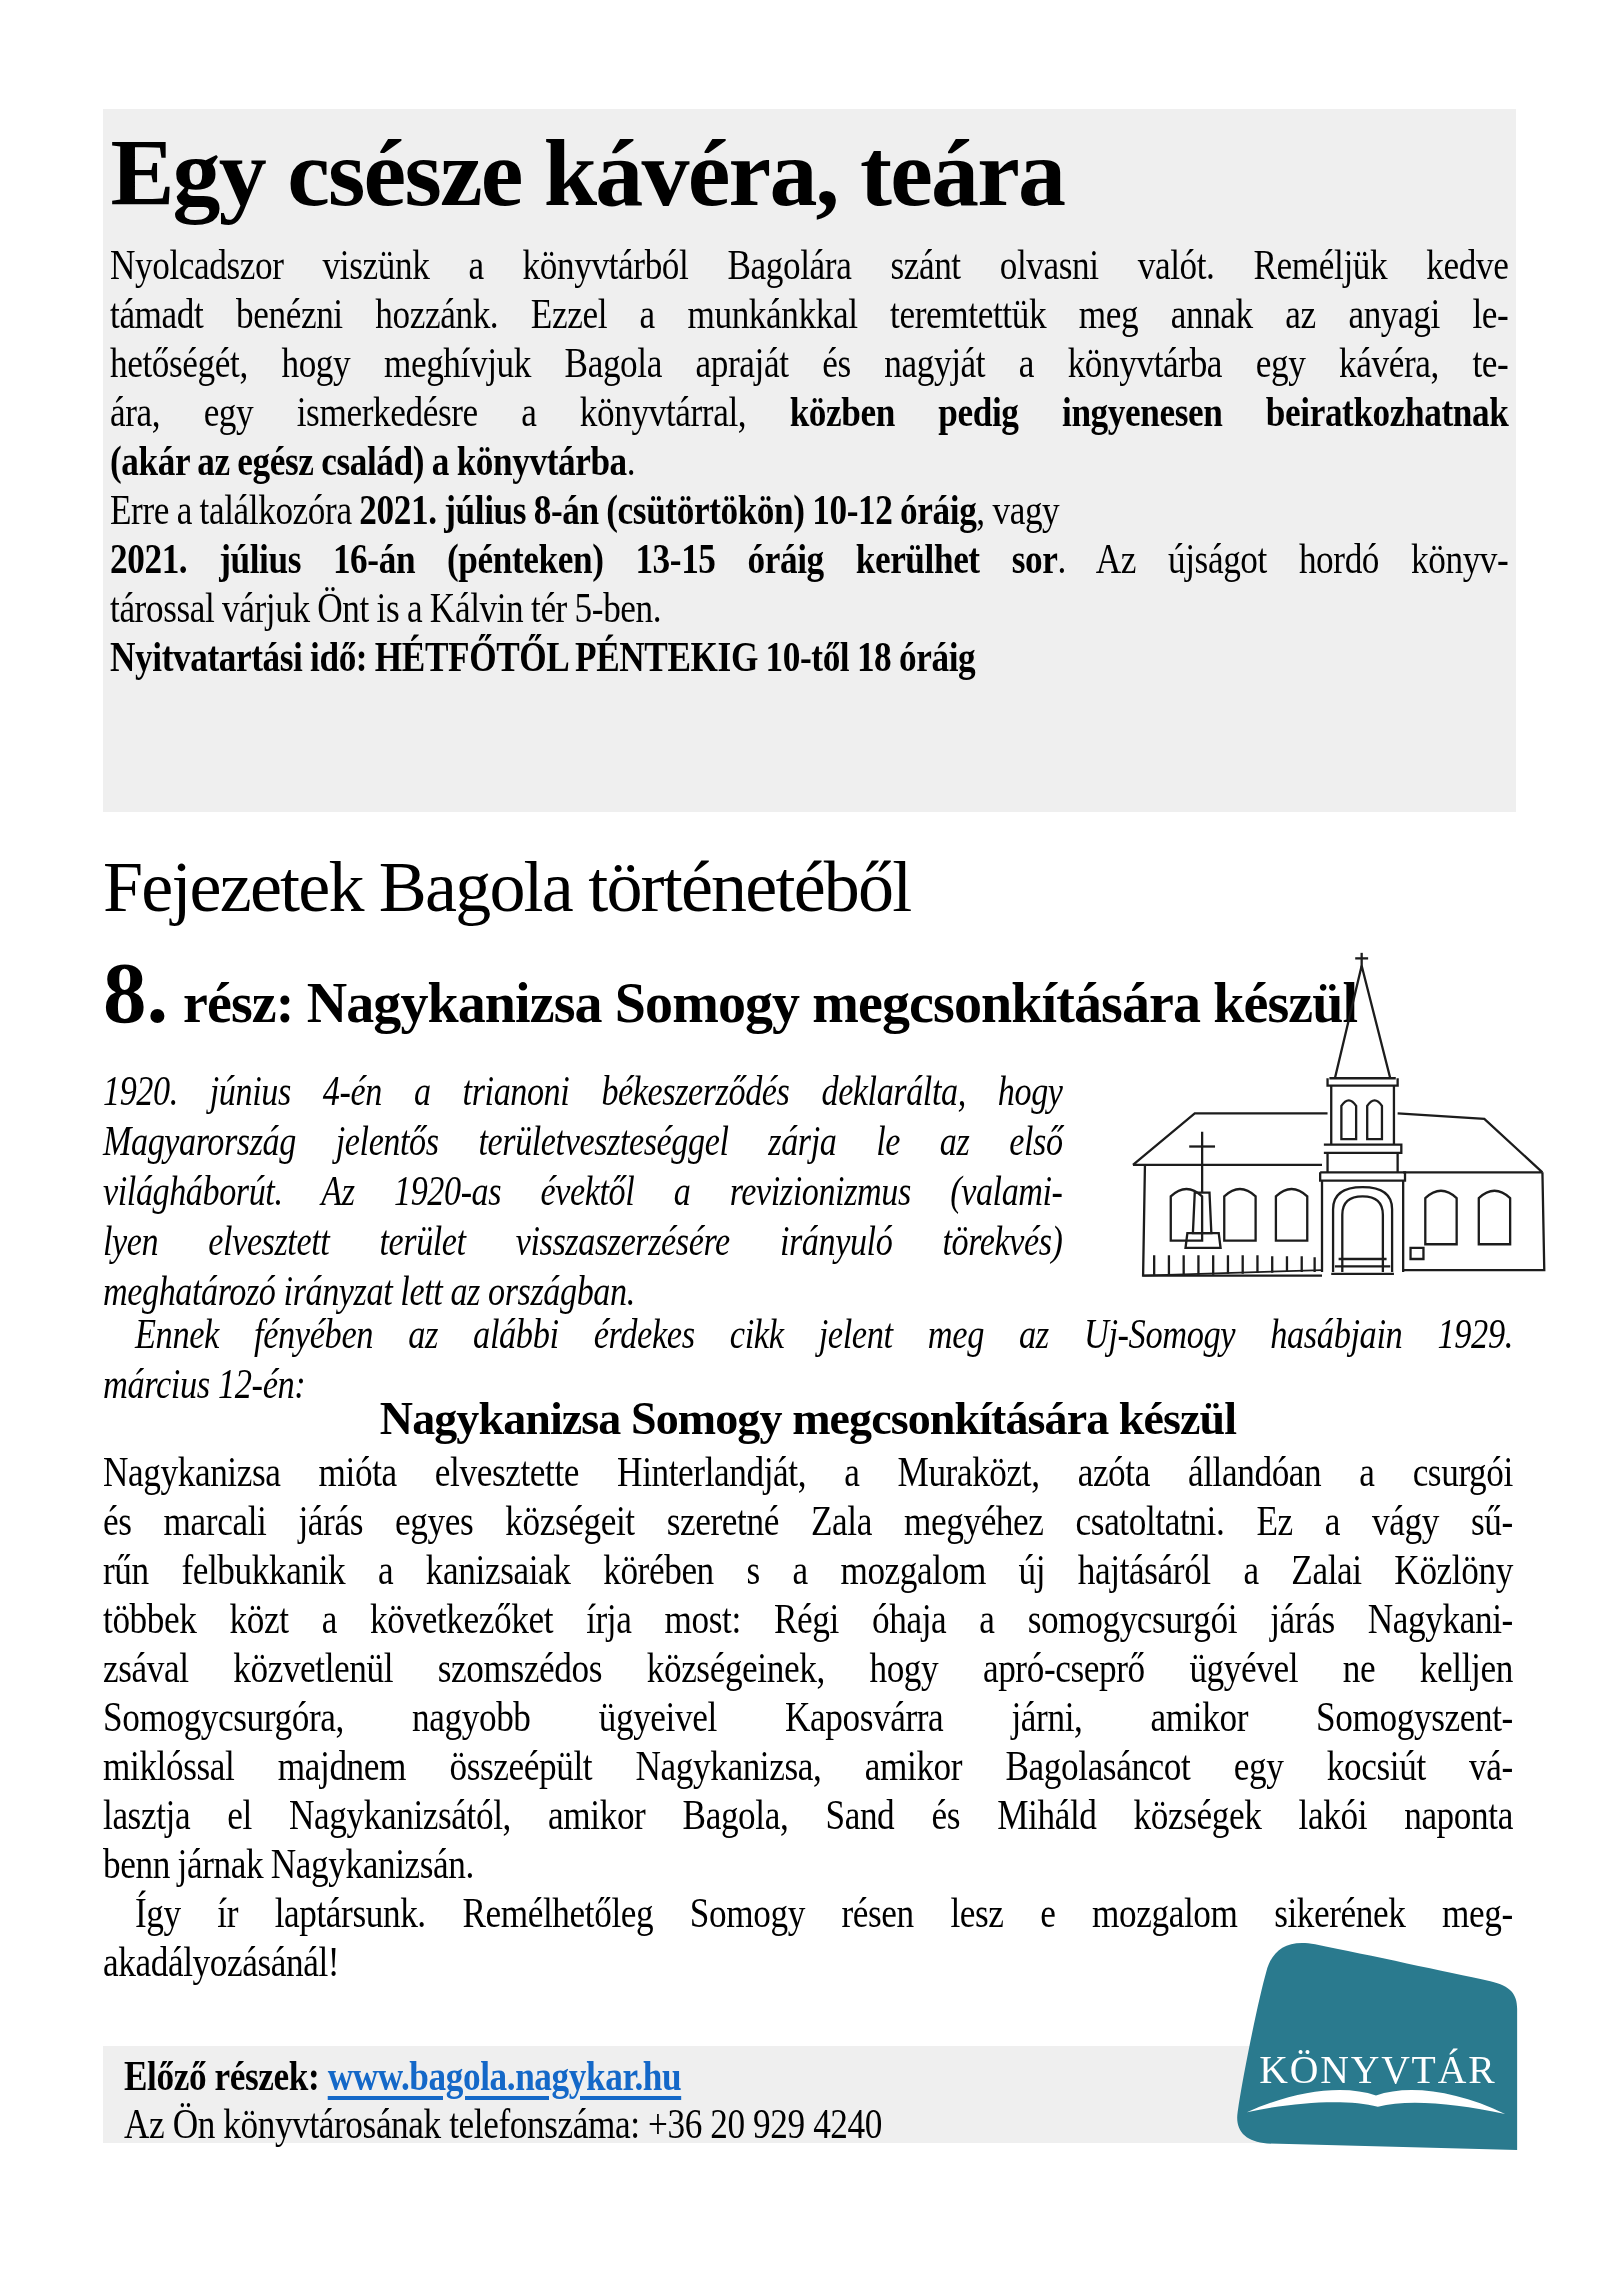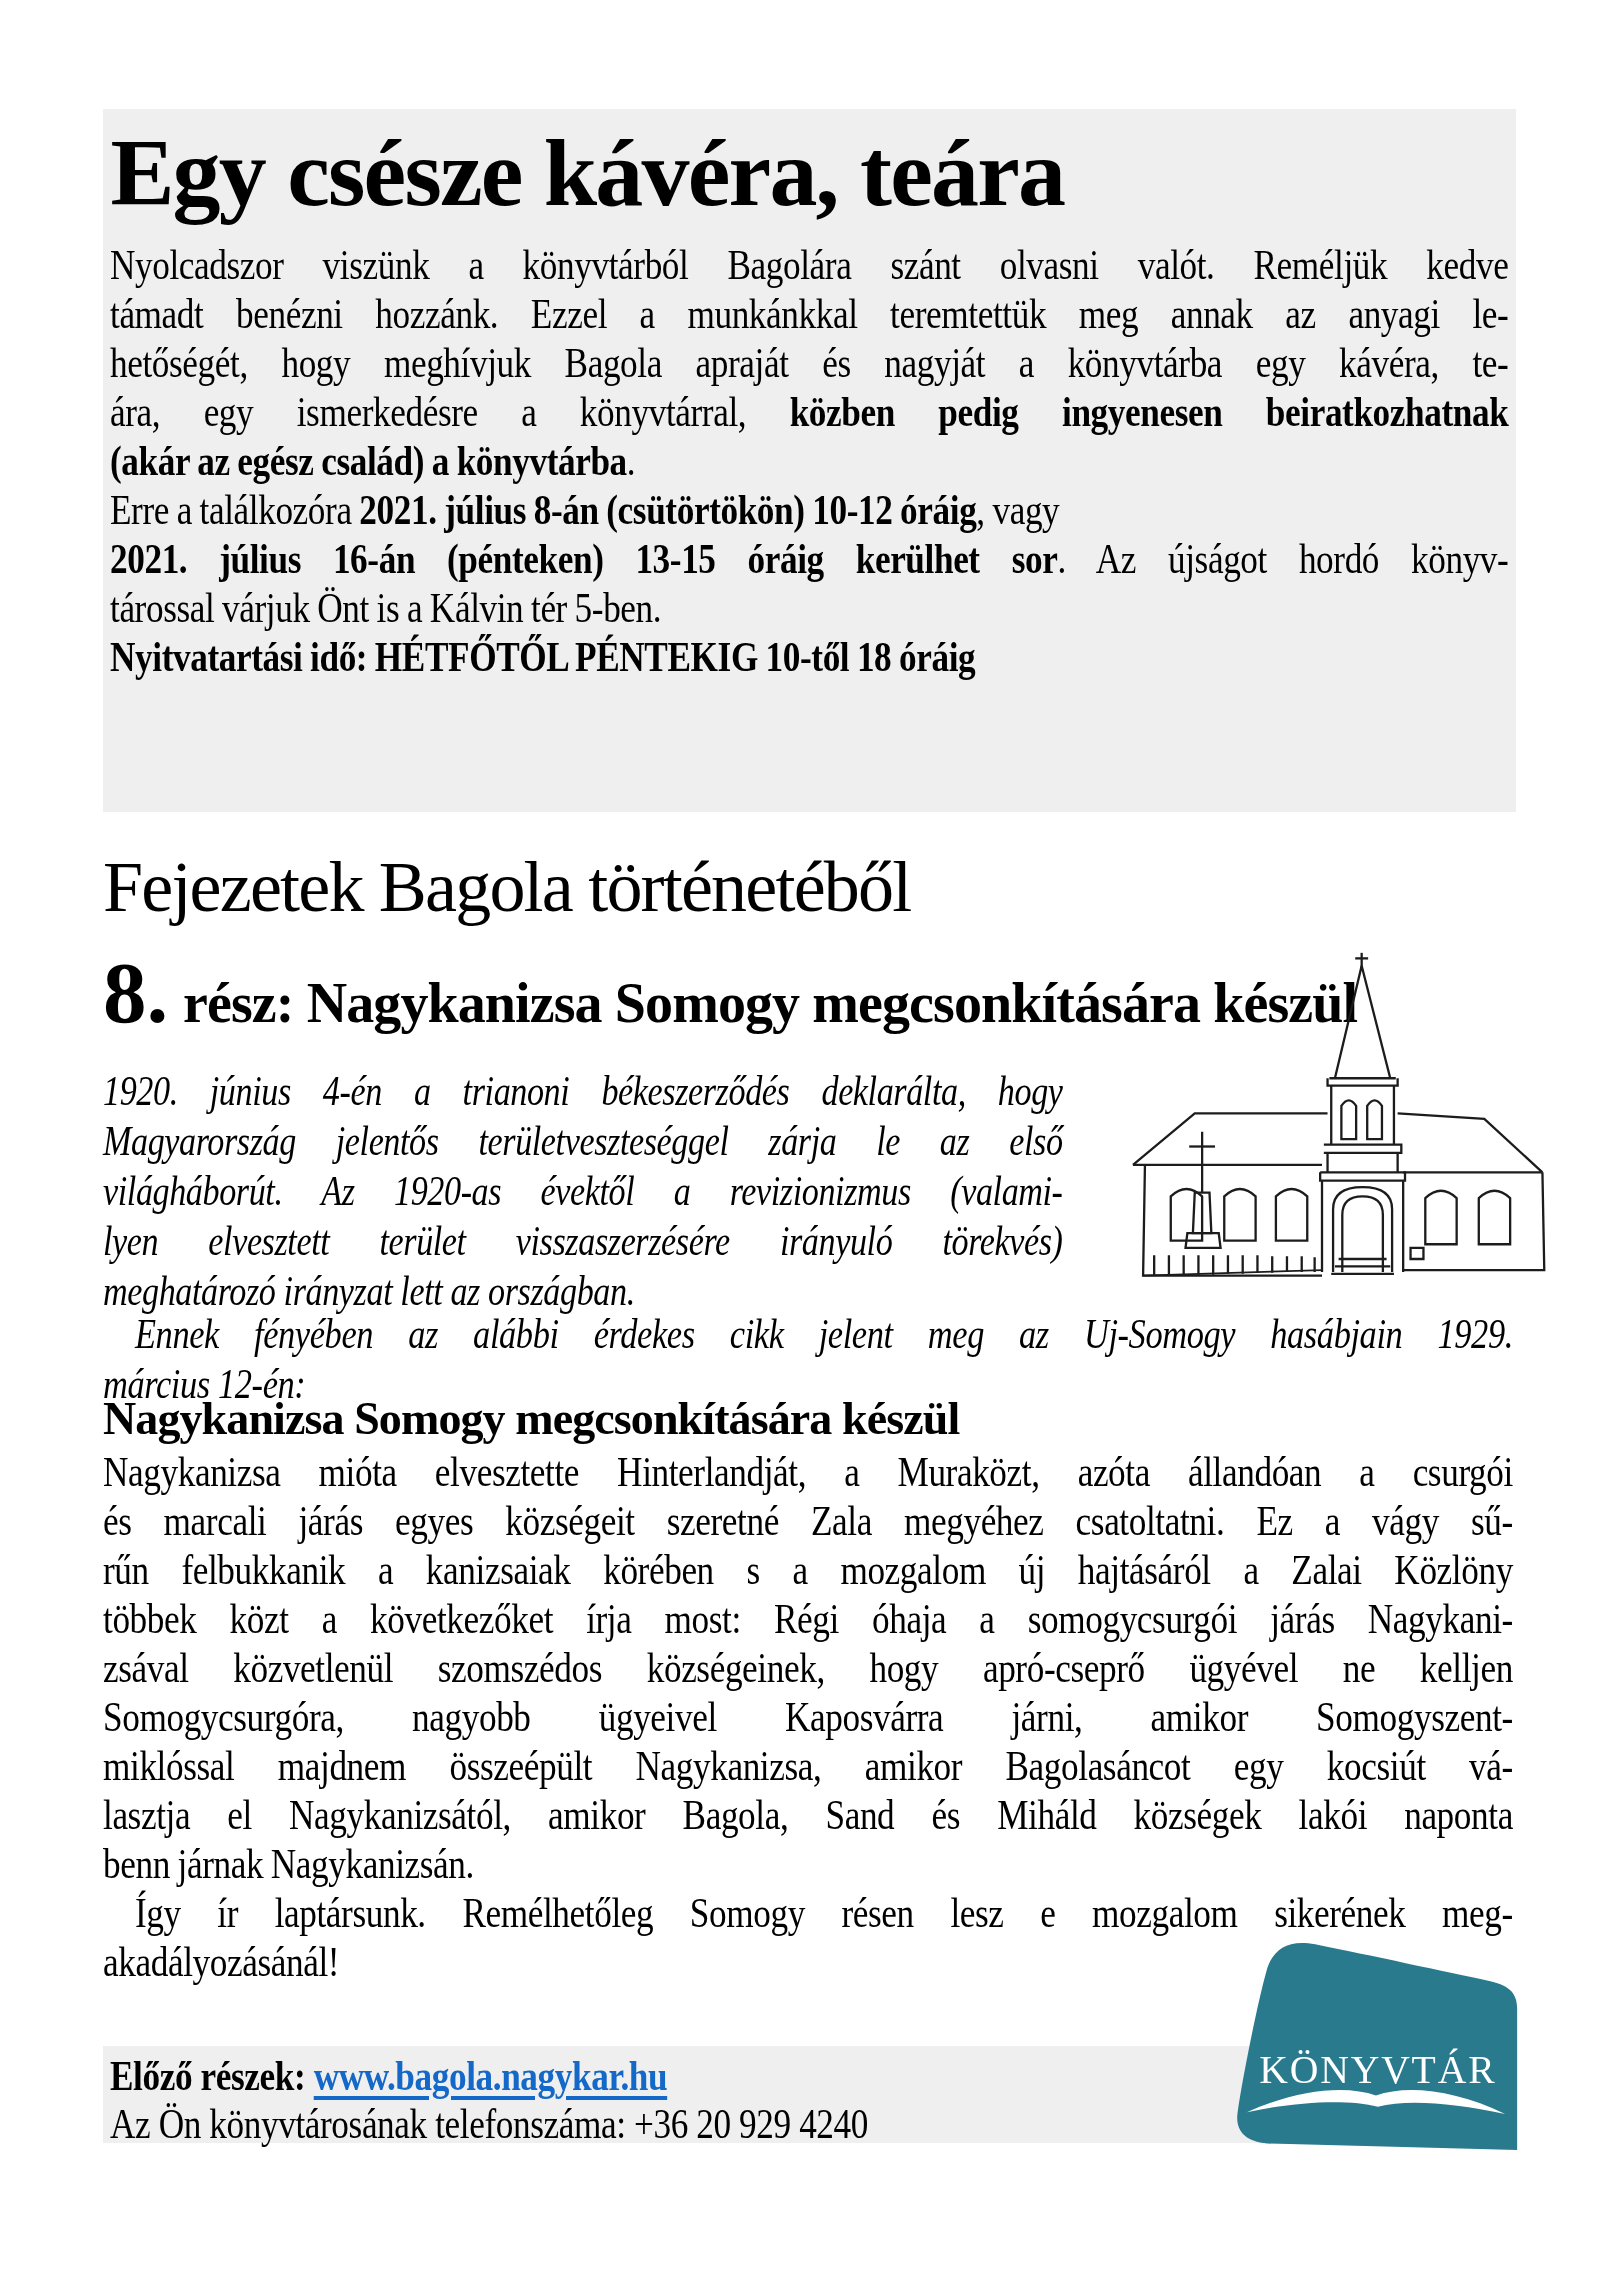--- a/index.html
+++ b/index.html
@@ -20,25 +20,25 @@
   .h2{left:103px;top:836px;font-weight:normal;font-size:72px;line-height:103px;letter-spacing:-1.8px;white-space:nowrap;}
   .subhead{left:103px;top:949px;display:flex;align-items:baseline;white-space:nowrap;}
   .subhead .num{font-weight:bold;font-size:87px;line-height:1;}
   .subhead .txt{font-weight:bold;font-size:56px;line-height:1;margin-left:14.8px;letter-spacing:-0.9px;}
   .lead-it{left:103px;top:1058px;margin-top:8px;}
   .cond-it{width:1181px;transform:scaleX(0.8125);}
   .italic-text{font-style:italic;font-size:42px;line-height:50px;letter-spacing:-0.5px;}
   .note{left:103px;top:1309px;}
   .cond-full{width:1720px;transform:scaleX(0.8197);}
   .bodylines{left:103px;top:1447px;}
-  .article-h{left:103px;top:1394px;width:1410px;text-align:left;font-weight:bold;font-size:46px;line-height:50px;letter-spacing:-0.9px;}
+  .article-h{left:103px;top:1394px;width:1410px;text-align:center;font-weight:bold;font-size:46px;line-height:50px;letter-spacing:-0.9px;}
   .ind{text-indent:39px;}
   
   .fband{left:103px;top:2046px;width:1413px;height:97px;background:#efefef;}
-  .fwrap{padding:5.5px 0 0 7.4px;}
+  .fwrap{padding:5.5px 0 0 7.4px;margin-left:14px;}
   .ftext{font-size:43px;line-height:48px;letter-spacing:-0.5px;}
   .flink{color:#1468c8;font-weight:bold;text-decoration:underline;text-decoration-thickness:3.7px;text-underline-offset:5.5px;cursor:pointer;}
   .church{left:1117px;top:951px;width:434px;height:332px;}
   .logo{left:1232px;top:1924px;width:288px;height:226px;z-index:5;}
 </style>
 </head>
 <body>
 
 <div class="page">
 

